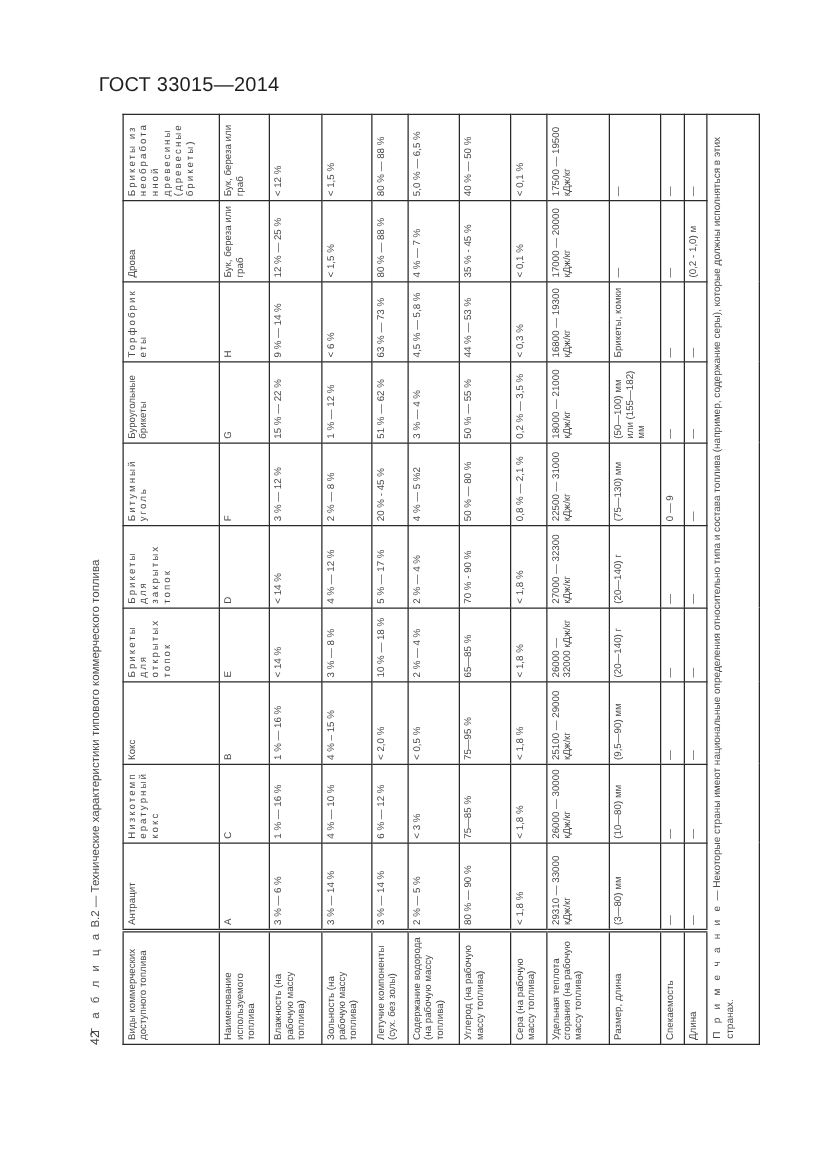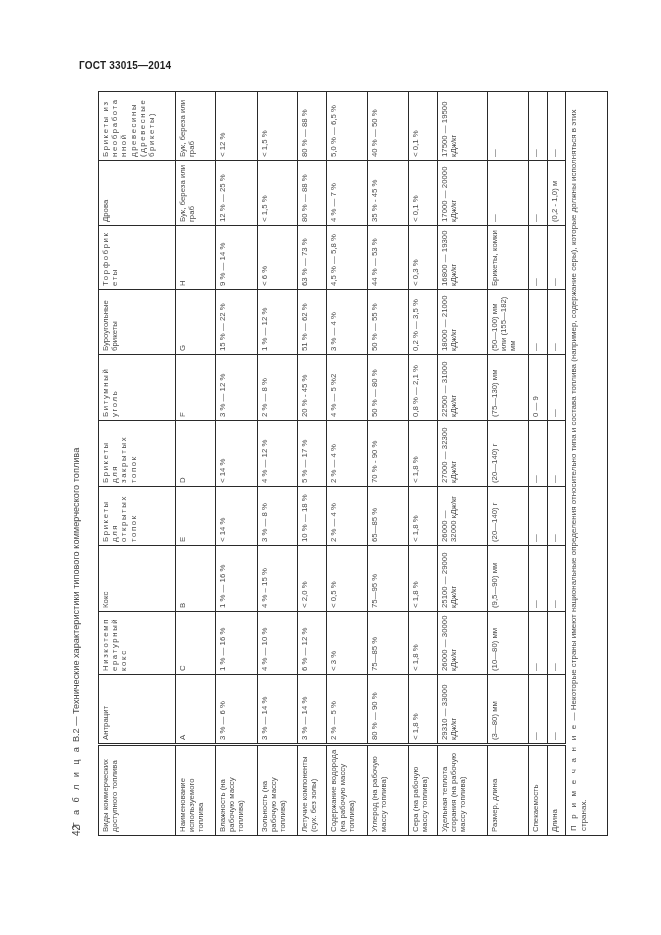--- a/index.html
+++ b/index.html
@@ -3,21 +3,21 @@
 <meta charset="utf-8">
 <style>
   html, body { margin: 0; padding: 0; }
   body {
     width: 661px; height: 935px; position: relative; overflow: hidden;
     background: #ffffff; color: #3a3a3a;
     font-family: "Liberation Sans", sans-serif;
   }
   .doc-code {
     position: absolute; left: 79px; top: 60px;
-    font-weight: bold; font-size: 10px; color: #1e1e1e; letter-spacing: 0.2px;
+    font-weight: normal; font-size: 16px; color: #1e1e1e; letter-spacing: 0.2px;
   }
   .page-num {
     position: absolute; left: 71px; top: 836px;
     font-size: 10px; color: #444;
     transform: rotate(-90deg); transform-origin: left top;
   }
   .caption {
     position: absolute; left: 71px; top: 828px;
     font-size: 9.2px; color: #4a4a4a; white-space: nowrap;
     transform: rotate(-90deg); transform-origin: left top;

